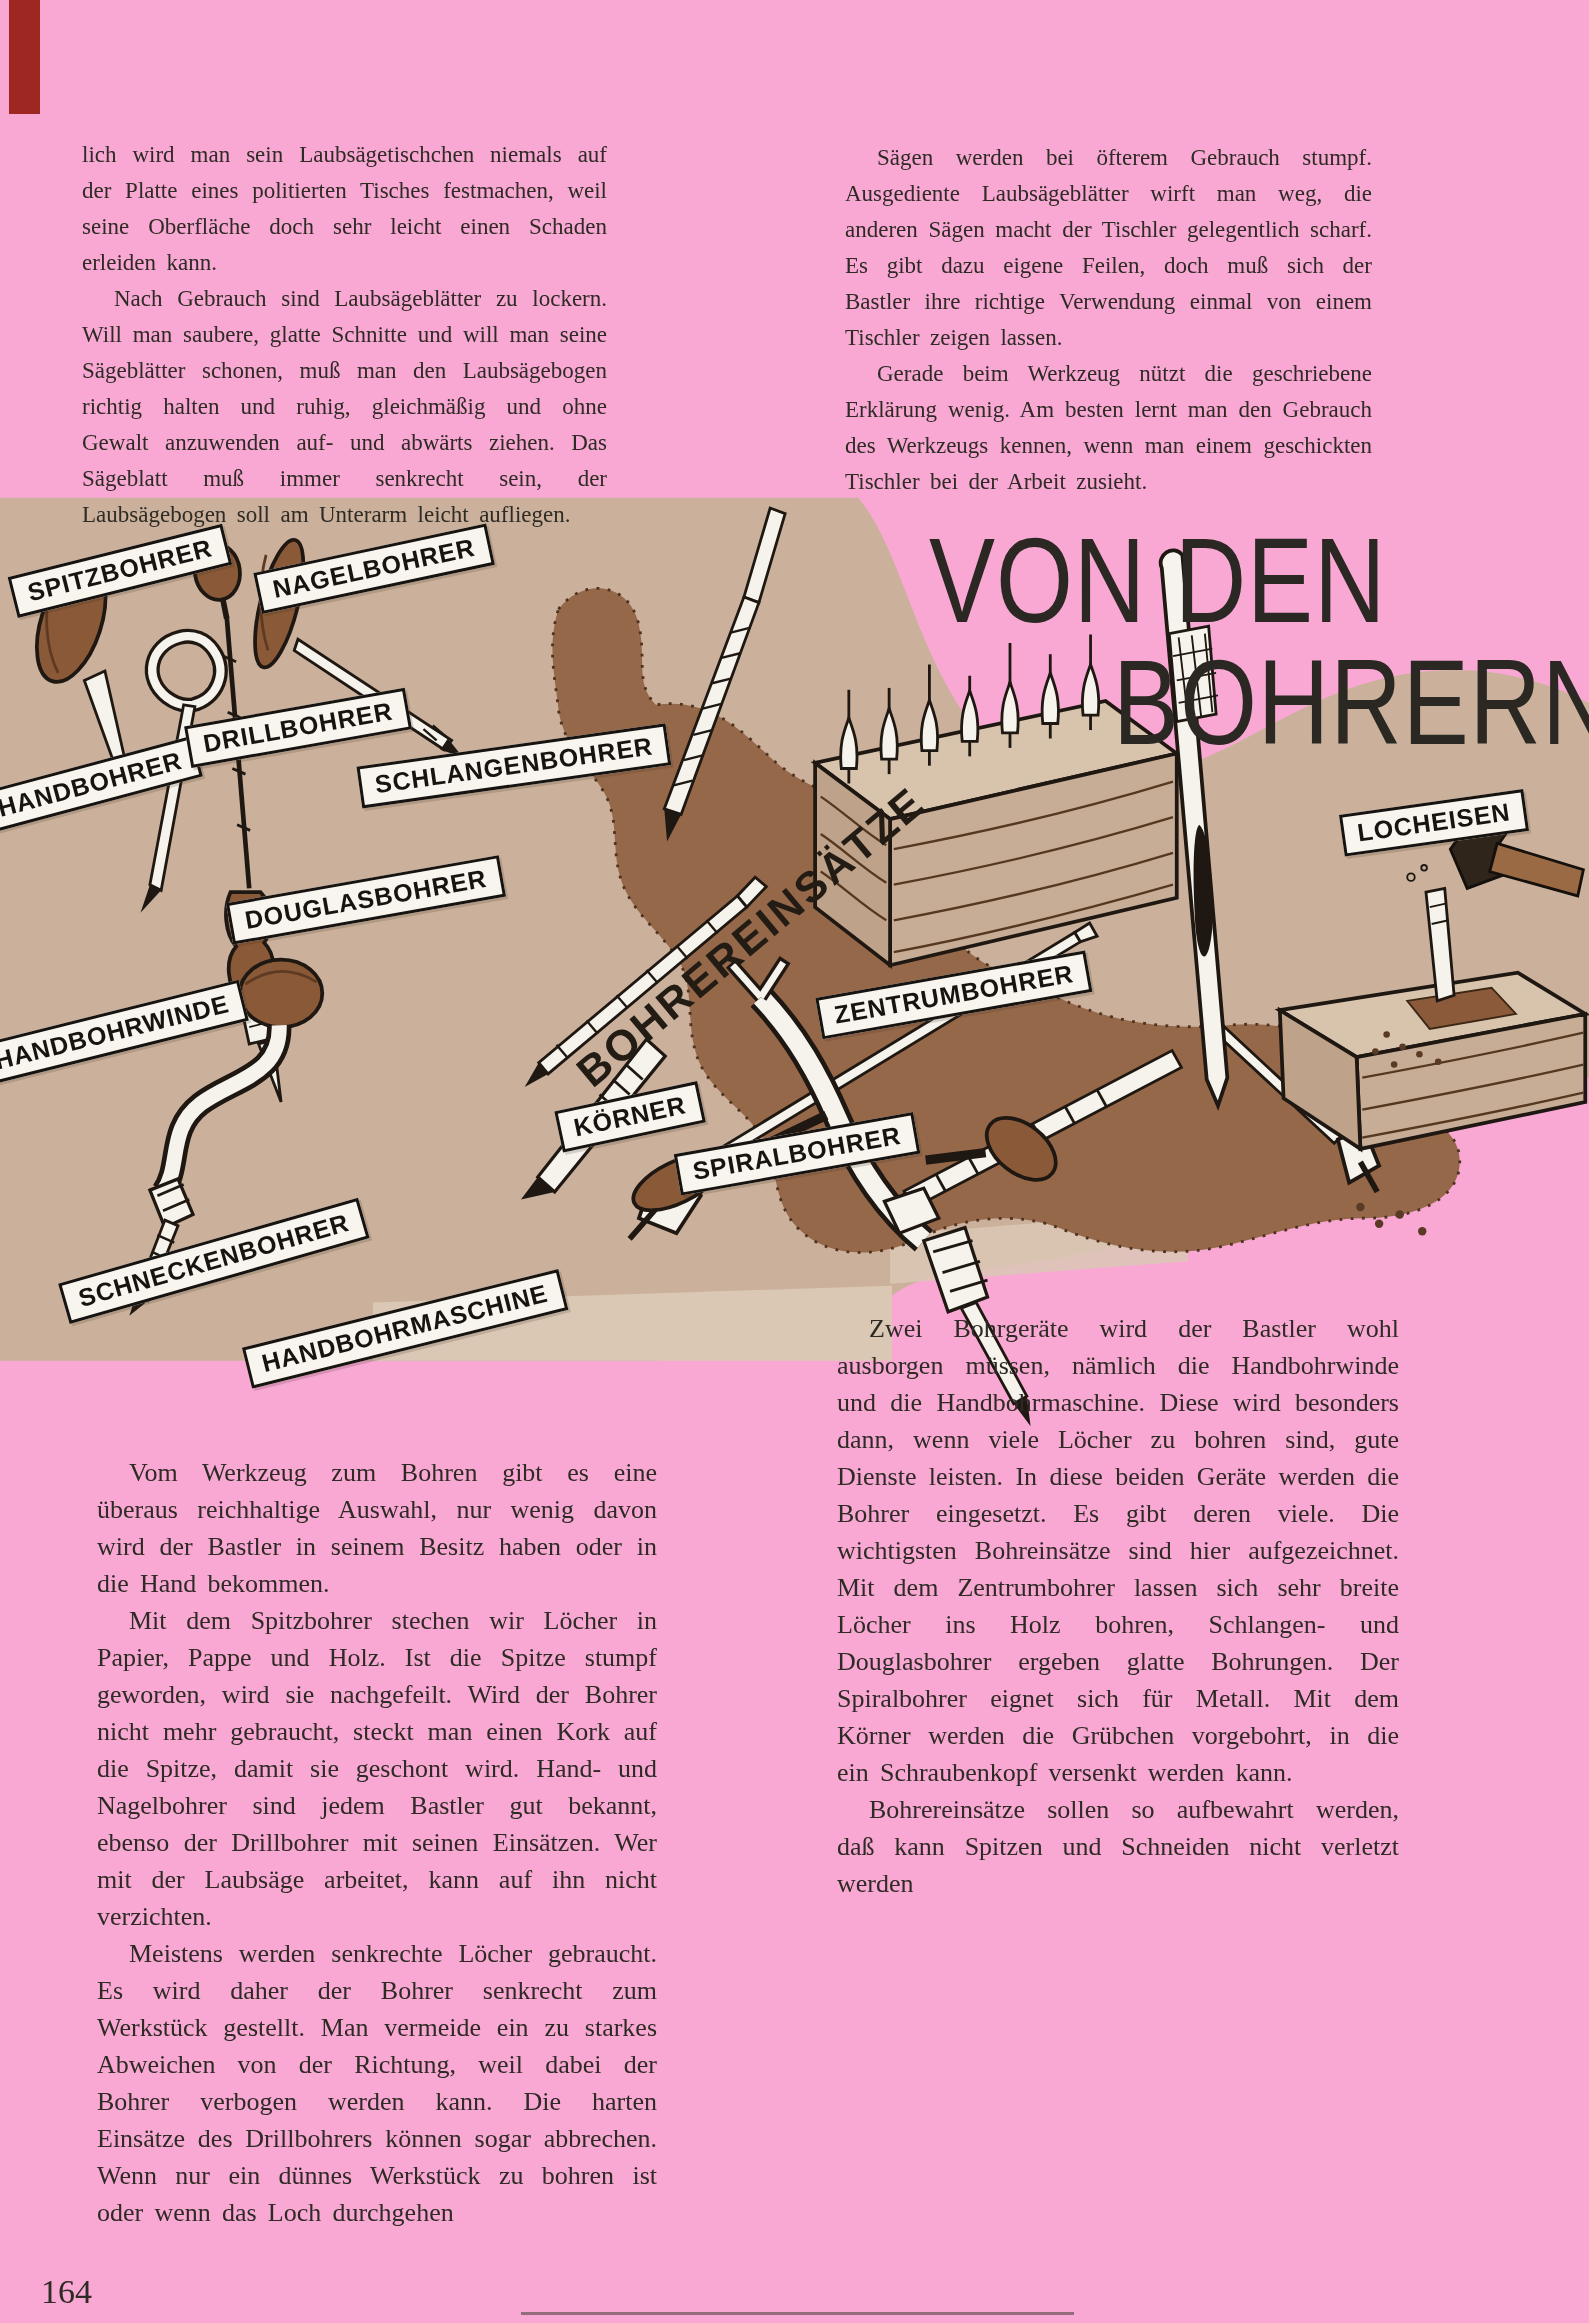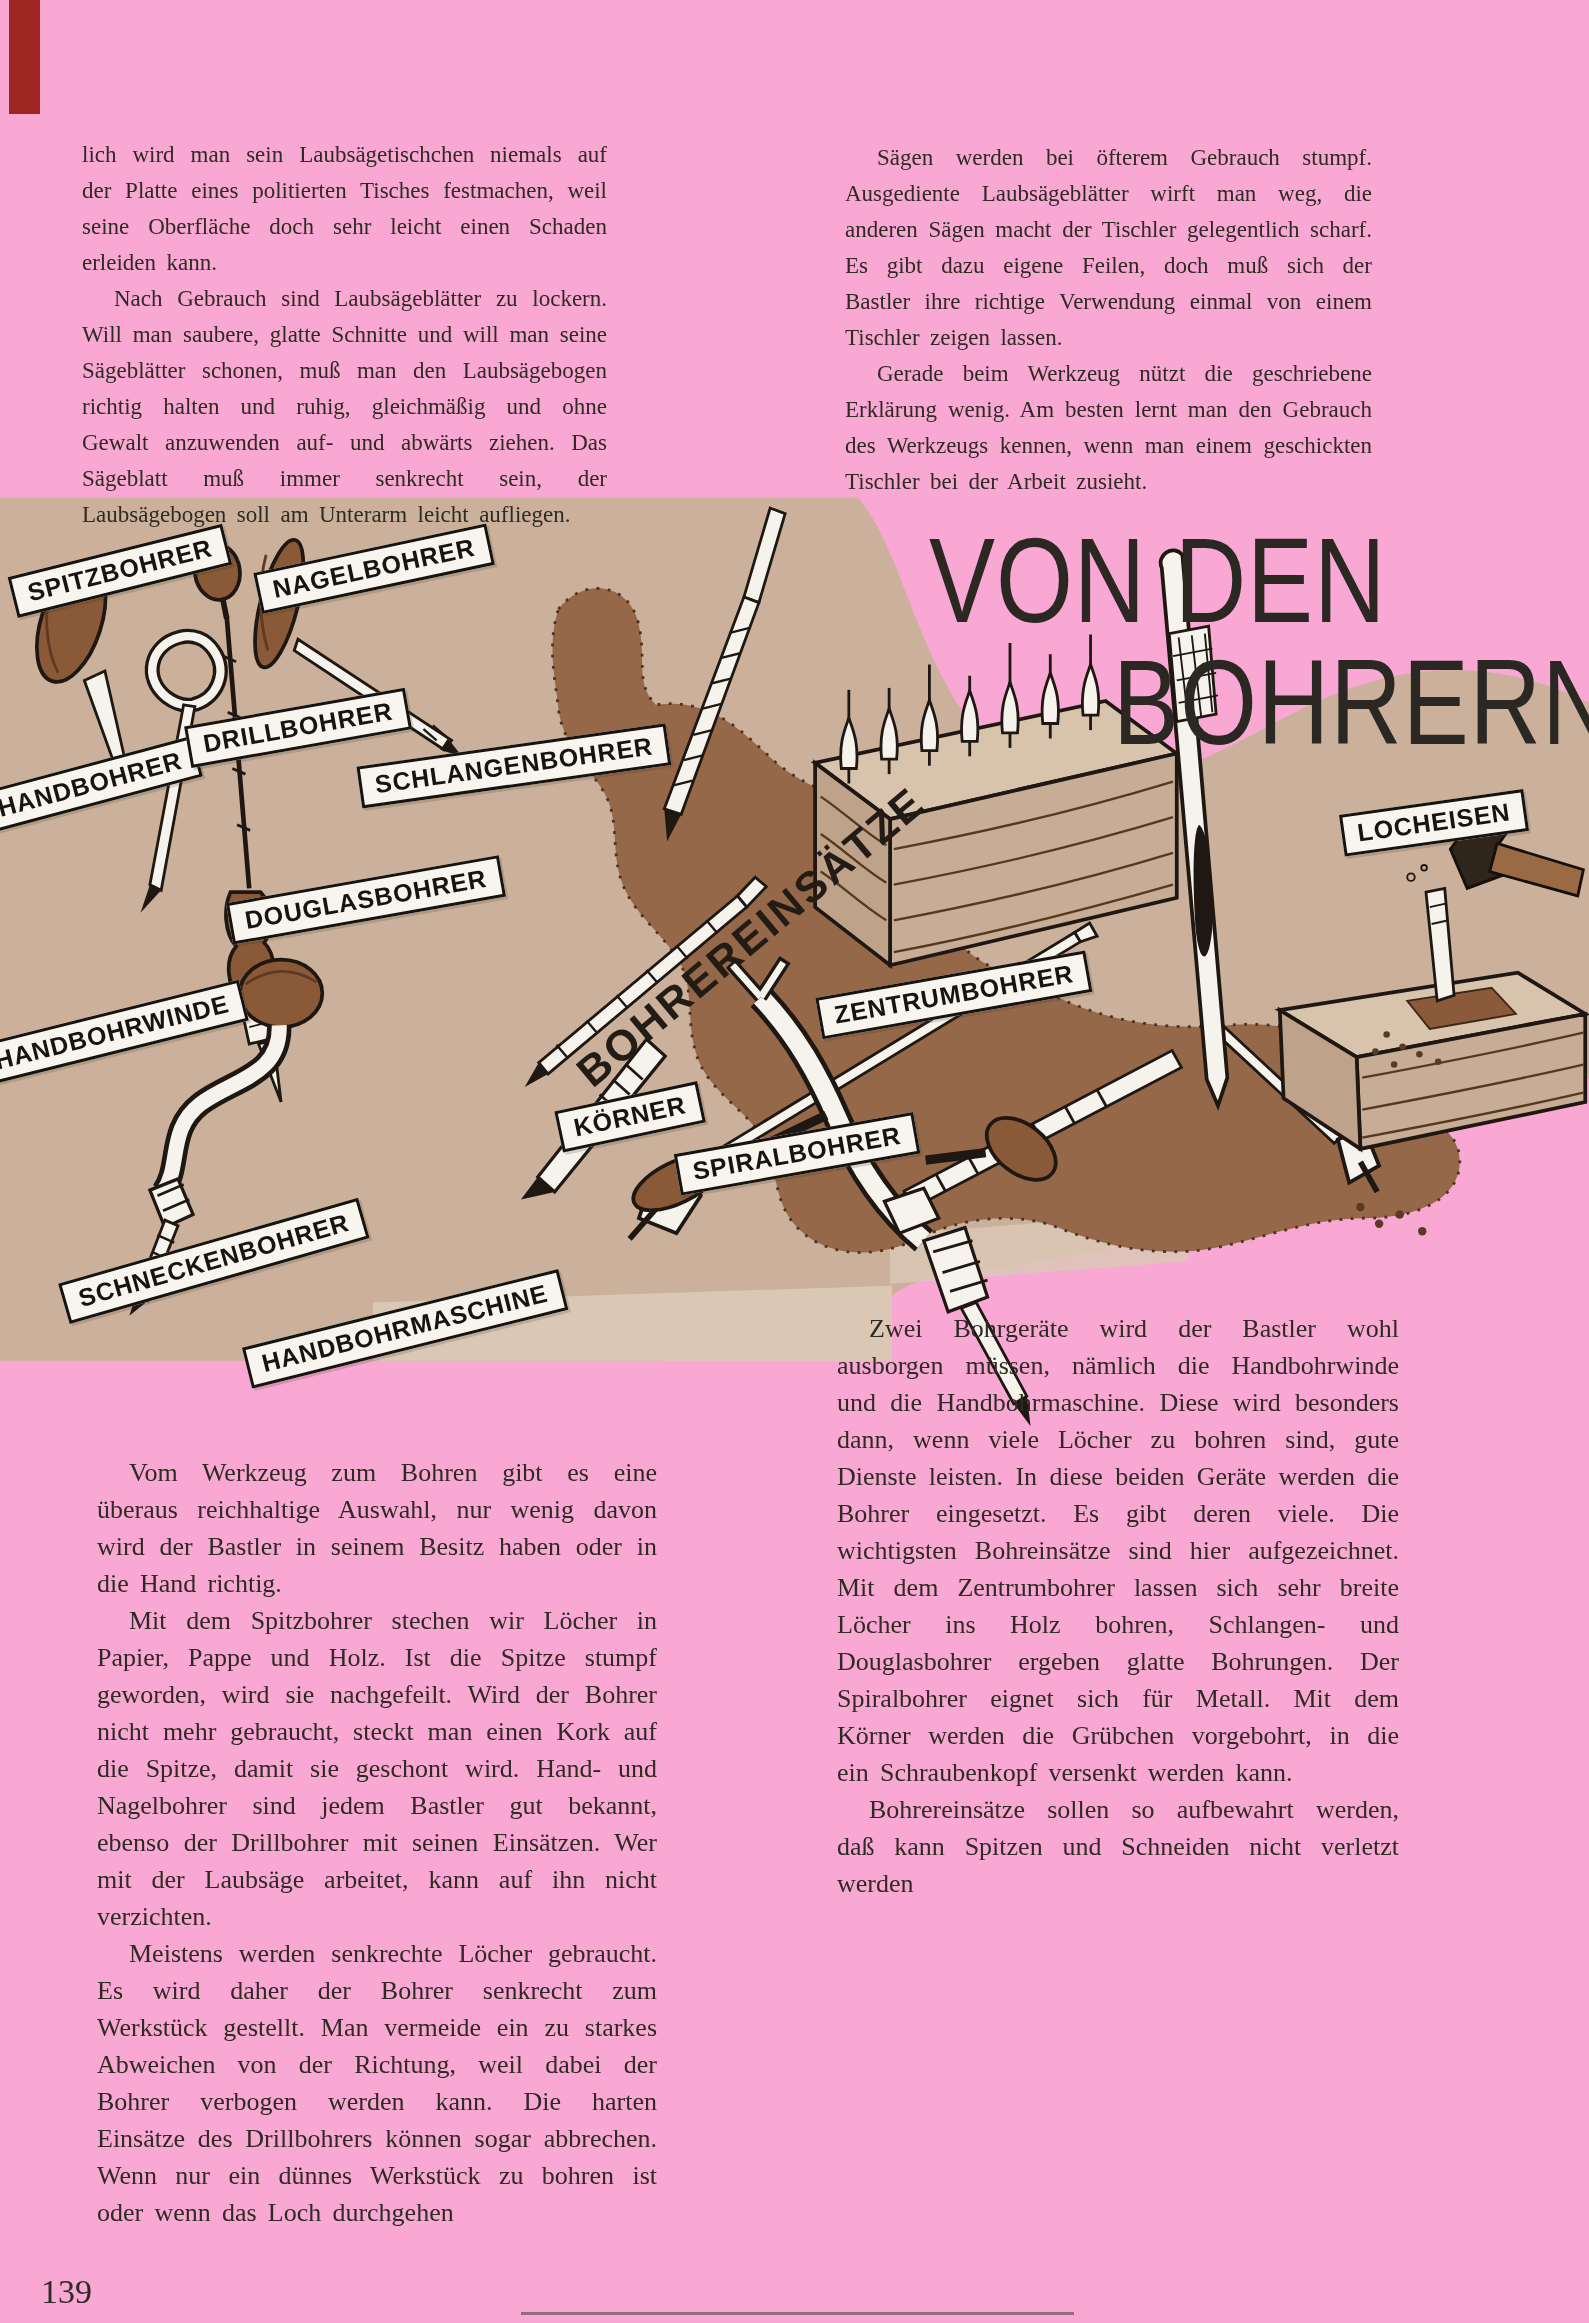--- a/index.html
+++ b/index.html
@@ -298,25 +298,25 @@
   <div class="lbl" style="left:630px;top:1117px;--r:-12deg">KÖRNER</div>
   <div class="lbl" style="left:954px;top:995px;--r:-10deg">ZENTRUMBOHRER</div>
   <div class="lbl" style="left:797px;top:1154px;--r:-10deg">SPIRALBOHRER</div>
   <div class="lbl" style="left:1434px;top:823px;--r:-8deg">LOCHEISEN</div>
   <div class="lbl" style="left:112px;top:1033px;--r:-14deg">HANDBOHRWINDE</div>
   <div class="lbl" style="left:214px;top:1261px;--r:-16deg">SCHNECKENBOHRER</div>
   <div class="lbl" style="left:405px;top:1329px;--r:-14deg">HANDBOHRMASCHINE</div>
   <div class="diag">BOHREREINSÄTZE</div>
 
   <div class="col bot" id="col-bl">
-    <p class="indent">Vom Werkzeug zum Bohren gibt es eine überaus reichhaltige Auswahl, nur wenig davon wird der Bastler in seinem Besitz haben oder in die Hand richtig.</p>
+    <p class="indent">Vom Werkzeug zum Bohren gibt es eine überaus reichhaltige Auswahl, nur wenig davon wird der Bastler in seinem Besitz haben oder in die Hand bekommen.</p>
     <p class="indent">Mit dem Spitzbohrer stechen wir Löcher in Papier, Pappe und Holz. Ist die Spitze stumpf geworden, wird sie nachgefeilt. Wird der Bohrer nicht mehr gebraucht, steckt man einen Kork auf die Spitze, damit sie geschont wird. Hand- und Nagelbohrer sind jedem Bastler gut bekannt, ebenso der Drillbohrer mit seinen Einsätzen. Wer mit der Laubsäge arbeitet, kann auf ihn nicht verzichten.</p>
     <p class="indent">Meistens werden senkrechte Löcher gebraucht. Es wird daher der Bohrer senkrecht zum Werkstück gestellt. Man vermeide ein zu starkes Abweichen von der Richtung, weil dabei der Bohrer verbogen werden kann. Die harten Einsätze des Drillbohrers können sogar abbrechen. Wenn nur ein dünnes Werkstück zu bohren ist oder wenn das Loch durchgehen</p>
   </div>
   <div class="col bot" id="col-br">
     <p class="indent">Zwei Bohrgeräte wird der Bastler wohl ausborgen müssen, nämlich die Handbohrwinde und die Handbohrmaschine. Diese wird besonders dann, wenn viele Löcher zu bohren sind, gute Dienste leisten. In diese beiden Geräte werden die Bohrer eingesetzt. Es gibt deren viele. Die wichtigsten Bohreinsätze sind hier aufgezeichnet. Mit dem Zentrumbohrer lassen sich sehr breite Löcher ins Holz bohren, Schlangen- und Douglasbohrer ergeben glatte Bohrungen. Der Spiralbohrer eignet sich für Metall. Mit dem Körner werden die Grübchen vorgebohrt, in die ein Schraubenkopf versenkt werden kann.</p>
     <p class="indent">Bohrereinsätze sollen so aufbewahrt werden, daß kann Spitzen und Schneiden nicht verletzt werden</p>
   </div>
 
-  <div class="page-number">139</div>
+  <div class="page-number">164</div>
   <div class="scan-line"></div>
 </div>
 
 
 </body></html>

